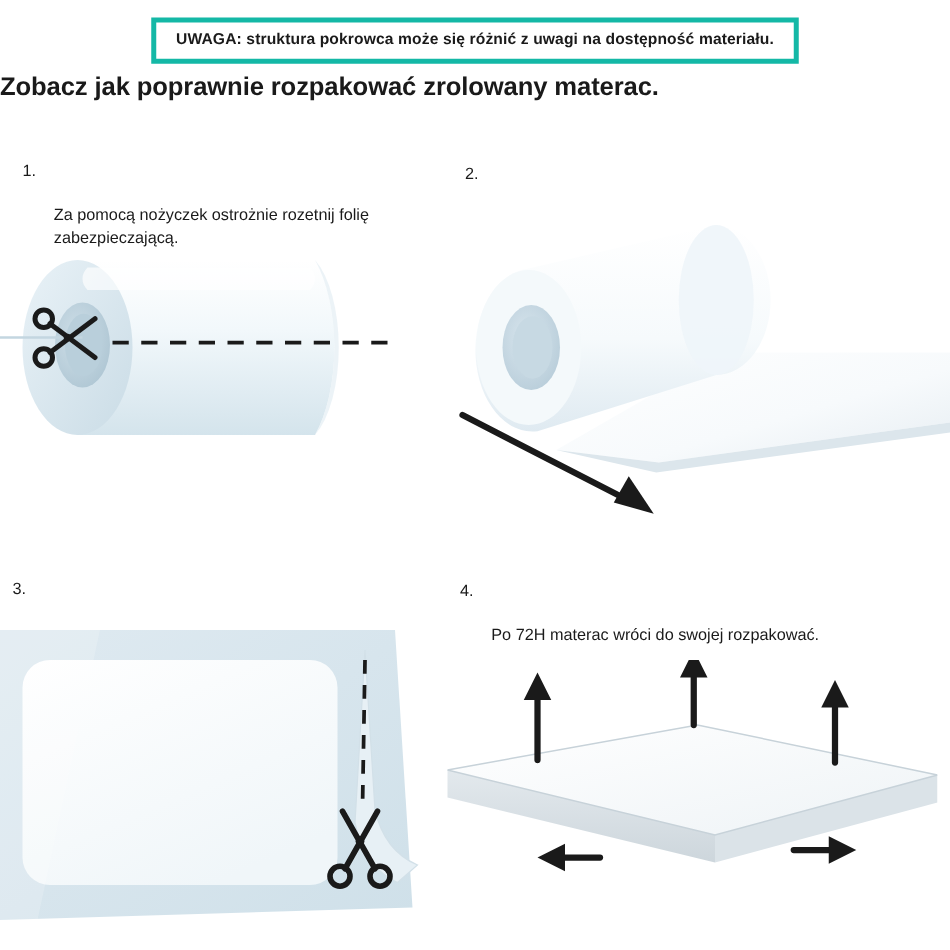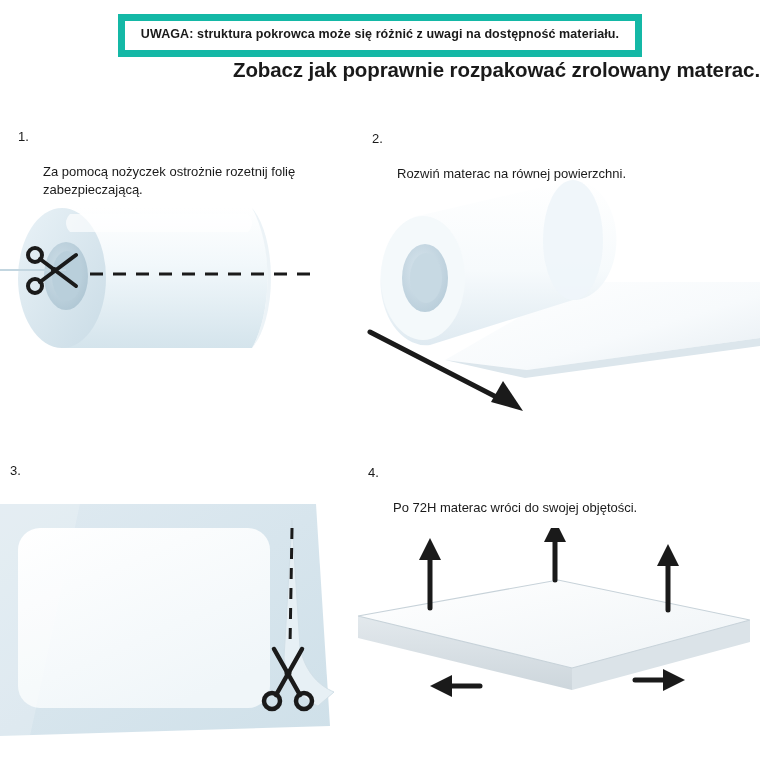--- a/index.html
+++ b/index.html
@@ -19,37 +19,37 @@
   
   .notice-wrap {
     position: absolute;
     top: 14px;
     left: 0;
     width: 760px;
     display: flex;
     justify-content: center;
   }
   .notice {
-    border: 7px solid #14b8a6;
+    border: 4px solid #14b8a6;
     background: #ffffff;
     padding: 7px 16px 8px 16px;
     font-size: 12.5px;
     font-weight: bold;
     letter-spacing: 0.1px;
     line-height: 1.1;
     white-space: nowrap;
   }
 
   
   .headline {
     position: absolute;
     top: 58px;
     left: 0;
     width: 760px;
-    text-align: right;
+    text-align: left;
     font-size: 20.5px;
     font-weight: bold;
     letter-spacing: -0.1px;
   }
 
   
   .step {
     position: absolute;
   }
   .step-head {
@@ -140,21 +140,20 @@
       <line x1="12" y1="15" x2="48" y2="42" stroke="#1a1a1a" stroke-width="4" stroke-linecap="round"></line>
       <line x1="12" y1="38" x2="48" y2="11" stroke="#1a1a1a" stroke-width="4" stroke-linecap="round"></line>
       <circle cx="26" cy="26" r="3" fill="#1a1a1a"></circle>
     </g>
   </svg>
 </div>
 
 <div class="step" id="step2">
   <div class="step-head">
     <div class="step-num">2.</div>
-    <div class="step-text">Rozwiń materac na równej powierzchni.</div>
   </div>
 </div>
 
 <div class="art" id="art2">
   <svg width="415" height="285" viewBox="0 0 415 285">
     <defs>
       <linearGradient id="rollBody2" x1="0" y1="0" x2="0" y2="1">
         <stop offset="0%" stop-color="#ffffff"></stop>
         <stop offset="55%" stop-color="#f6fafc"></stop>
         <stop offset="100%" stop-color="#dfeaf1"></stop>
@@ -222,21 +221,21 @@
       <line x1="14" y1="52" x2="40" y2="6" stroke="#1a1a1a" stroke-width="4.5" stroke-linecap="round"></line>
       <line x1="38" y1="52" x2="12" y2="6" stroke="#1a1a1a" stroke-width="4.5" stroke-linecap="round"></line>
       <circle cx="26" cy="30" r="3.5" fill="#1a1a1a"></circle>
     </g>
   </svg>
 </div>
 
 <div class="step" id="step4">
   <div class="step-head">
     <div class="step-num">4.</div>
-    <div class="step-text">Po 72H materac wróci do swojej objętości.</div>
+    <div class="step-text">Po 72H materac wróci do swojej rozpakować.</div>
   </div>
 </div>
 
 <div class="art" id="art4">
   <svg width="400" height="210" viewBox="0 0 400 210">
     <defs>
       <linearGradient id="slabTop" x1="0" y1="0" x2="1" y2="1">
         <stop offset="0%" stop-color="#ffffff"></stop>
         <stop offset="100%" stop-color="#eef3f6"></stop>
       </linearGradient>

